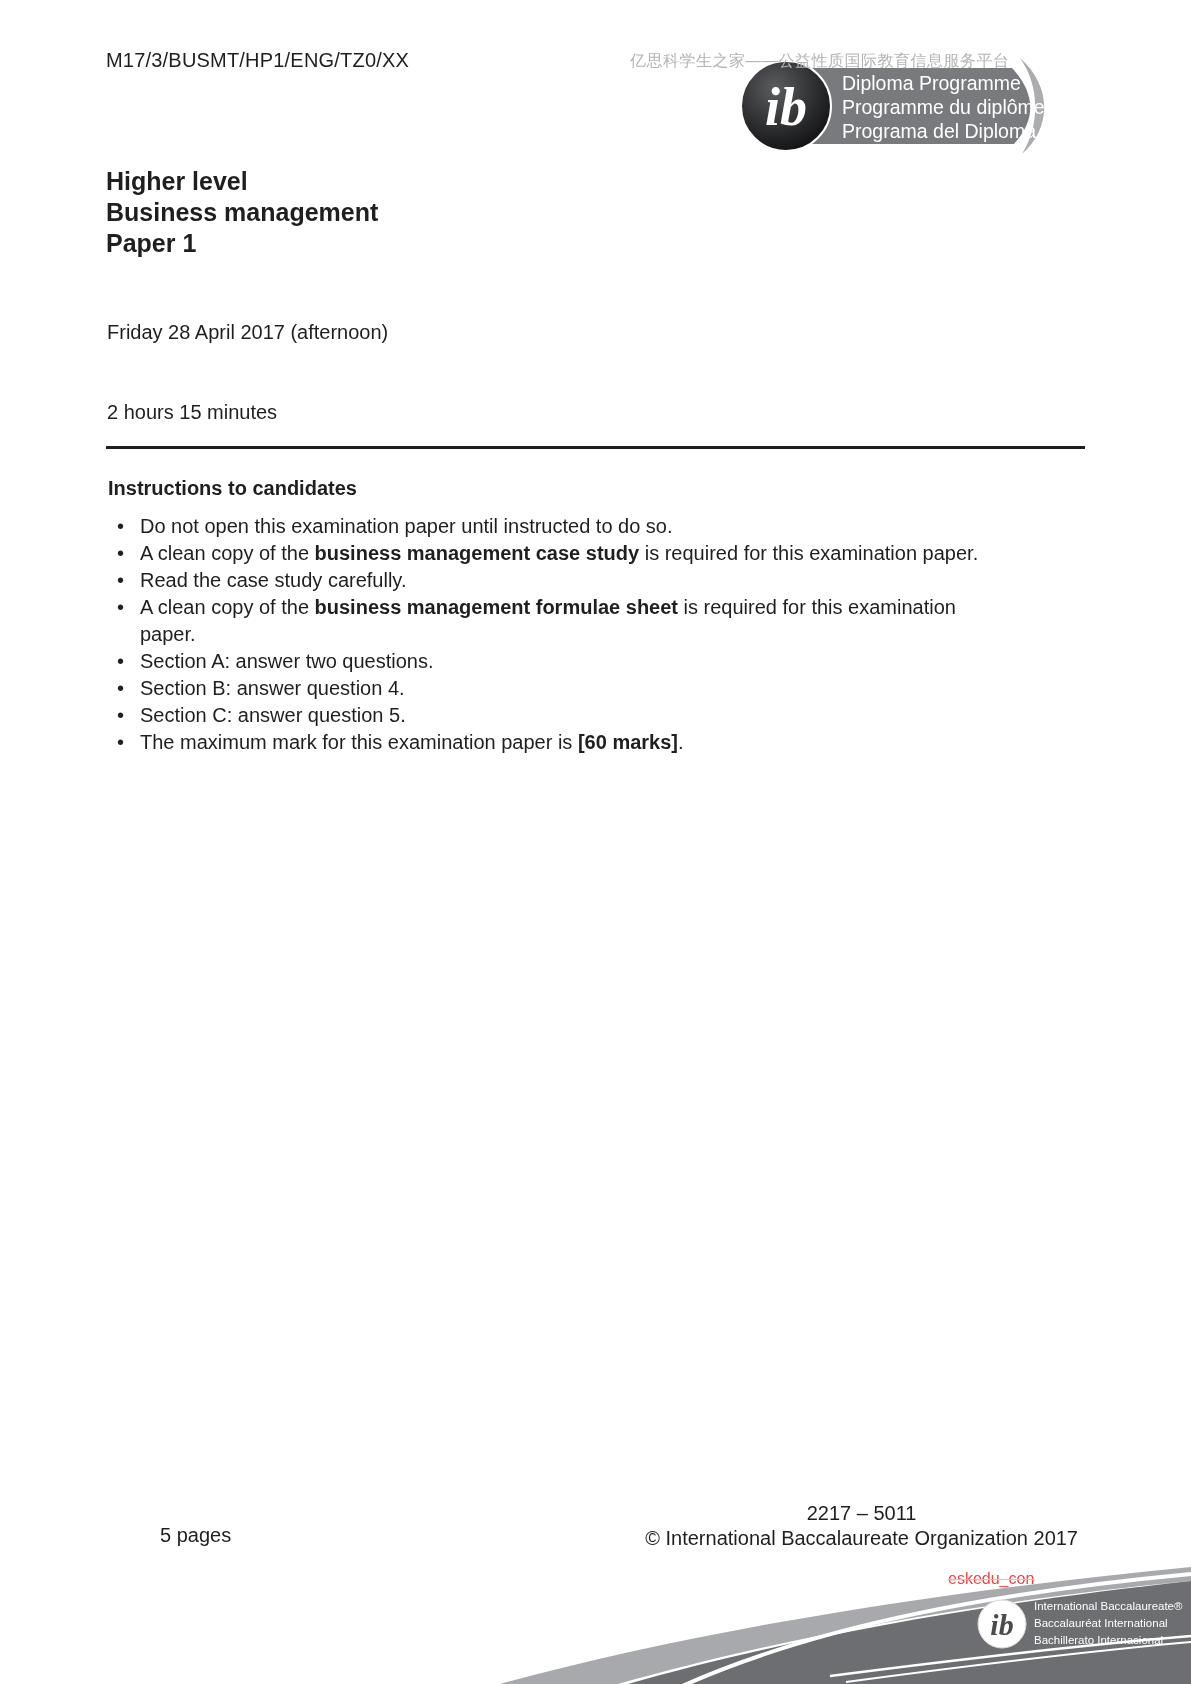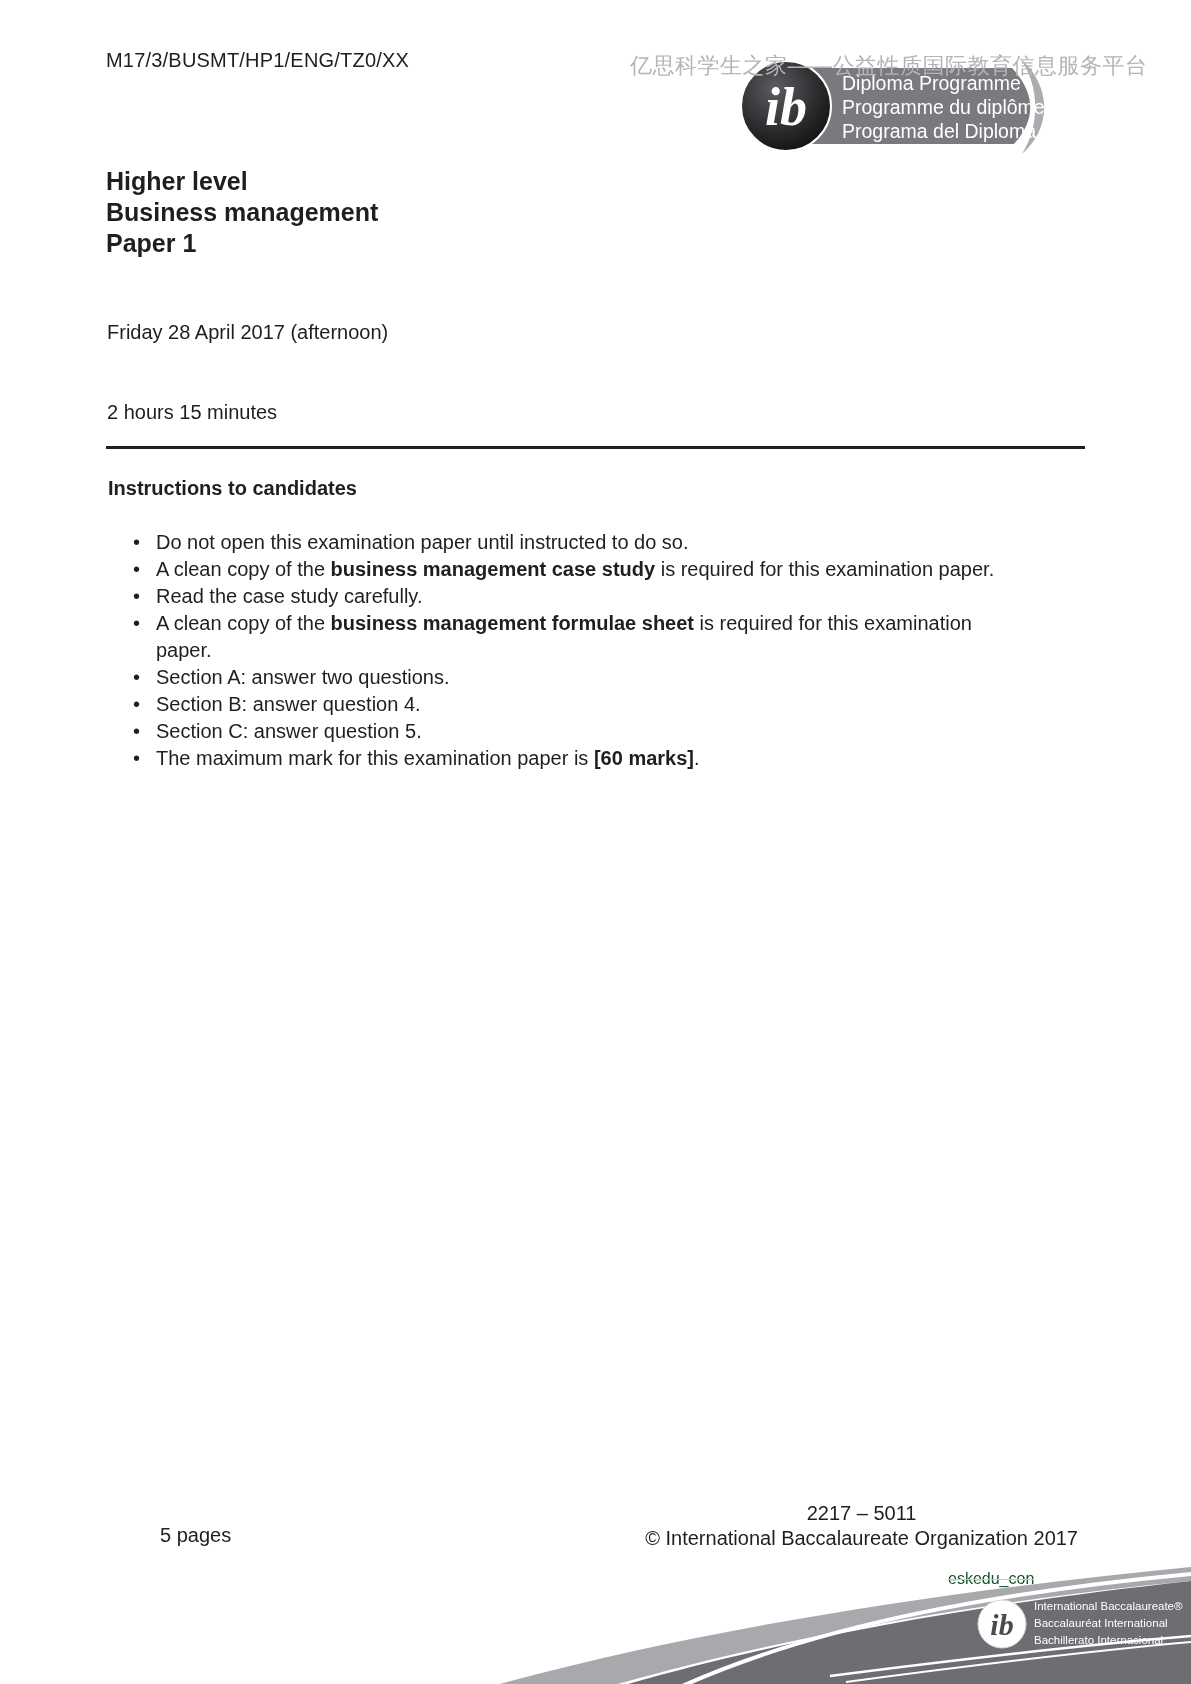--- a/index.html
+++ b/index.html
@@ -3,37 +3,37 @@
 <meta charset="utf-8">
 <style>
   html,body{margin:0;padding:0;background:#888;}
   .page{
     position:relative;width:1191px;height:1684px;background:#ffffff;
     margin:0 auto;overflow:hidden;
     font-family:"Liberation Sans","DejaVu Sans",sans-serif;color:#1f1f1f;
   }
   .abs{position:absolute;}
   .paper-code{left:106px;top:49px;font-size:20px;letter-spacing:0.2px;}
-  .cn-watermark{left:630px;top:51px;font-size:22px;color:#b4b4b6;white-space:nowrap;z-index:6;letter-spacing:0.5px;text-align:right;}
+  .cn-watermark{left:630px;top:51px;font-size:16px;color:#b4b4b6;white-space:nowrap;z-index:6;letter-spacing:0.5px;text-align:right;}
   .header-logo-svg{left:676px;top:48px;z-index:4;}
   .title-block{left:106px;top:166px;font-size:25px;font-weight:bold;line-height:31px;}
   .exam-date{left:107px;top:321px;font-size:20px;}
   .exam-duration{left:107px;top:401px;font-size:20px;}
   .rule{left:106px;top:446px;width:979px;height:3px;background:#1f1f1f;}
   .instructions-heading{left:108px;top:477px;font-size:20px;font-weight:bold;}
   ul.instructions{
-    left:108px;top:513px;width:905px;margin:16px;padding:0;list-style:none;
+    left:108px;top:513px;width:905px;margin:0;padding:0;list-style:none;
     font-size:20px;line-height:27px;
   }
   ul.instructions li{position:relative;padding-left:32px;}
   ul.instructions li::before{content:"\2022";position:absolute;left:9px;top:0;}
   ul.instructions .b{font-weight:bold;}
   .footer-pages{left:160px;top:1524px;font-size:20px;}
   .footer-right{right:113px;top:1501px;text-align:center;font-size:20px;line-height:25px;}
-  .eskedu-watermark{left:948px;top:1570px;font-size:16px;color:#14532d;z-index:5;text-decoration:line-through;text-decoration-color:#c9c9cb;}
+  .eskedu-watermark{left:948px;top:1570px;font-size:16px;color:#ef4444;z-index:5;text-decoration:line-through;text-decoration-color:#c9c9cb;}
   .footer-swoosh-svg{left:0;top:1554px;z-index:2;}
   .svg-band-text{fill:#ffffff;font-size:19.5px;font-family:"Liberation Sans","DejaVu Sans",sans-serif;}
   .svg-ib-mono-top{fill:#ffffff;font-size:54px;font-weight:bold;font-family:"Liberation Serif","DejaVu Serif",serif;font-style:italic;}
   .svg-ib-mono-bottom{fill:#4a4b4d;font-size:30px;font-weight:bold;font-family:"Liberation Serif","DejaVu Serif",serif;font-style:italic;}
   .svg-footer-text{fill:#ffffff;font-size:11.5px;font-family:"Liberation Sans","DejaVu Sans",sans-serif;}
 </style>
 </head>
 <body>
 
 <div class="page">

